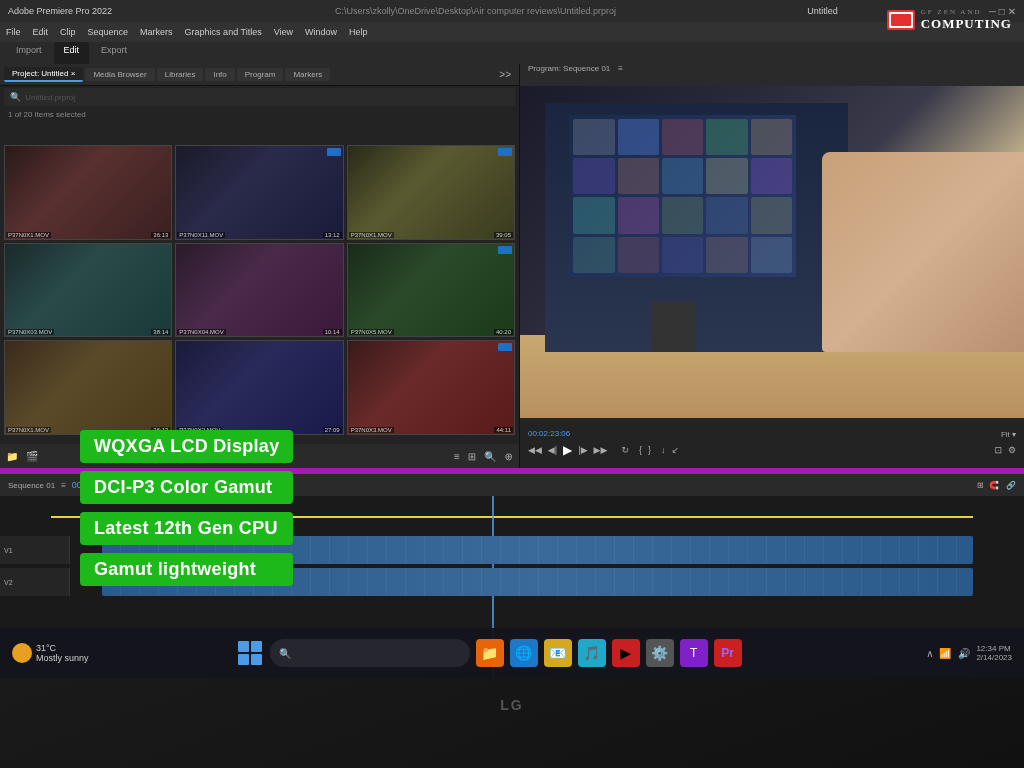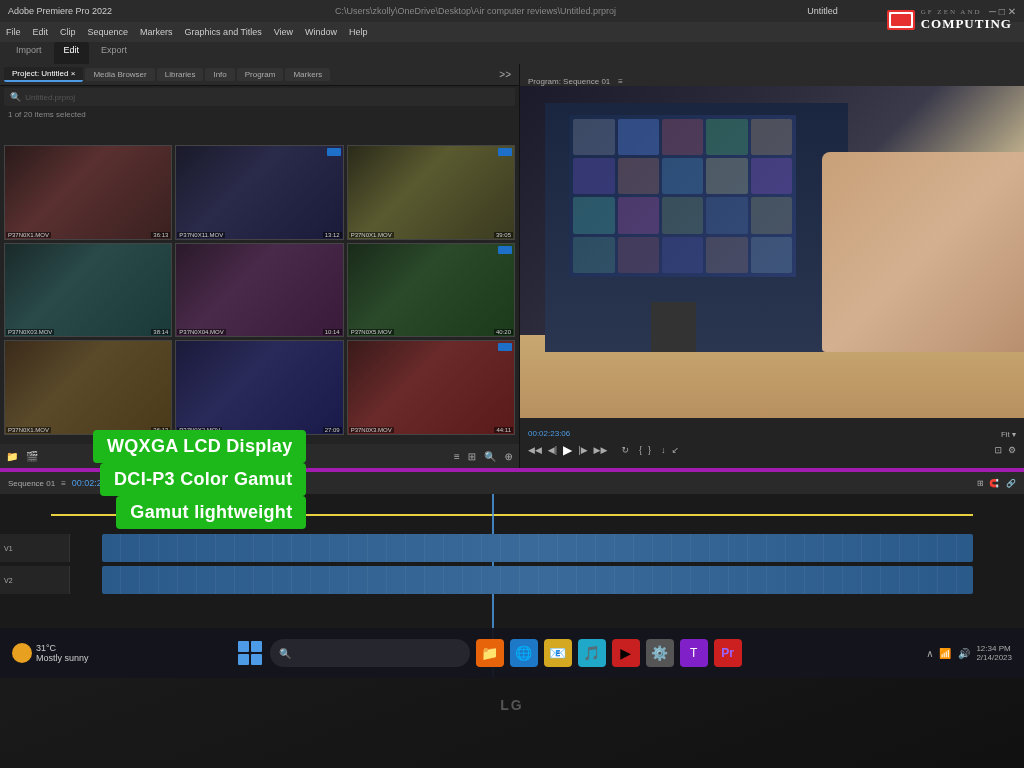--- a/index.html
+++ b/index.html
@@ -217,21 +217,21 @@
     .right-panel {
       flex: 1;
       background: #1a1a1a;
       position: relative;
     }
 
     .program-label {
       height: 22px;
       background: #2a2a2a;
       display: flex;
-      align-items: flex-end;
+      align-items: flex-start;
       padding: 0 8px;
       color: #aaa;
       font-size: 8px;
       gap: 4px;
     }
 
     
     .program-monitor {
       position: absolute;
       top: 22px;
@@ -290,21 +290,21 @@
     }
 
     
     .timeline-area {
       position: absolute;
       bottom: 0;
       left: 0;
       right: 0;
       height: 210px;
       background: #1e1e1e;
-      border-top: 4px solid #a21caf;
+      border-top: 6px solid #a21caf;
     }
 
     .timeline-header {
       height: 22px;
       background: #2a2a2a;
       display: flex;
       align-items: center;
       padding: 0 8px;
       color: #aaa;
       font-size: 8px;
@@ -374,25 +374,25 @@
         transparent 18px,
         rgba(255,255,255,0.05) 18px,
         rgba(255,255,255,0.05) 19px
       );
     }
 
     
     .overlay-badges {
       position: absolute;
       top: 430px;
-      left: 93px;
+      left: 80px;
       display: flex;
       flex-direction: column;
+      gap: 8px;
       z-index: 10;
-      align-items: flex-end;
     }
 
     .badge {
       display: inline-block;
       padding: 6px 14px;
       border-radius: 4px;
       font-weight: bold;
       font-size: 18px;
       color: #fff;
       letter-spacing: 0.3px;
@@ -820,20 +820,21 @@
       <div class="logo-icon"></div>
       <div class="logo-text-area">
         <span class="logo-sub">GF ZEN AND</span>
         <span class="logo-main">COMPUTING</span>
       </div>
     </div>
 
     <div class="overlay-badges">
       <span class="badge badge-green">WQXGA LCD Display</span>
       <span class="badge badge-green">DCI-P3 Color Gamut</span>
+      <span class="badge badge-green">Latest 12th Gen CPU</span>
       <span class="badge badge-green">Gamut lightweight</span>
     </div>
 
     <div class="taskbar">
 
       <div class="weather-widget" style="margin-right:8px;">
         <div class="weather-icon"></div>
         <div class="weather-text">
           <div>31°C</div>
           <div>Mostly sunny</div>

